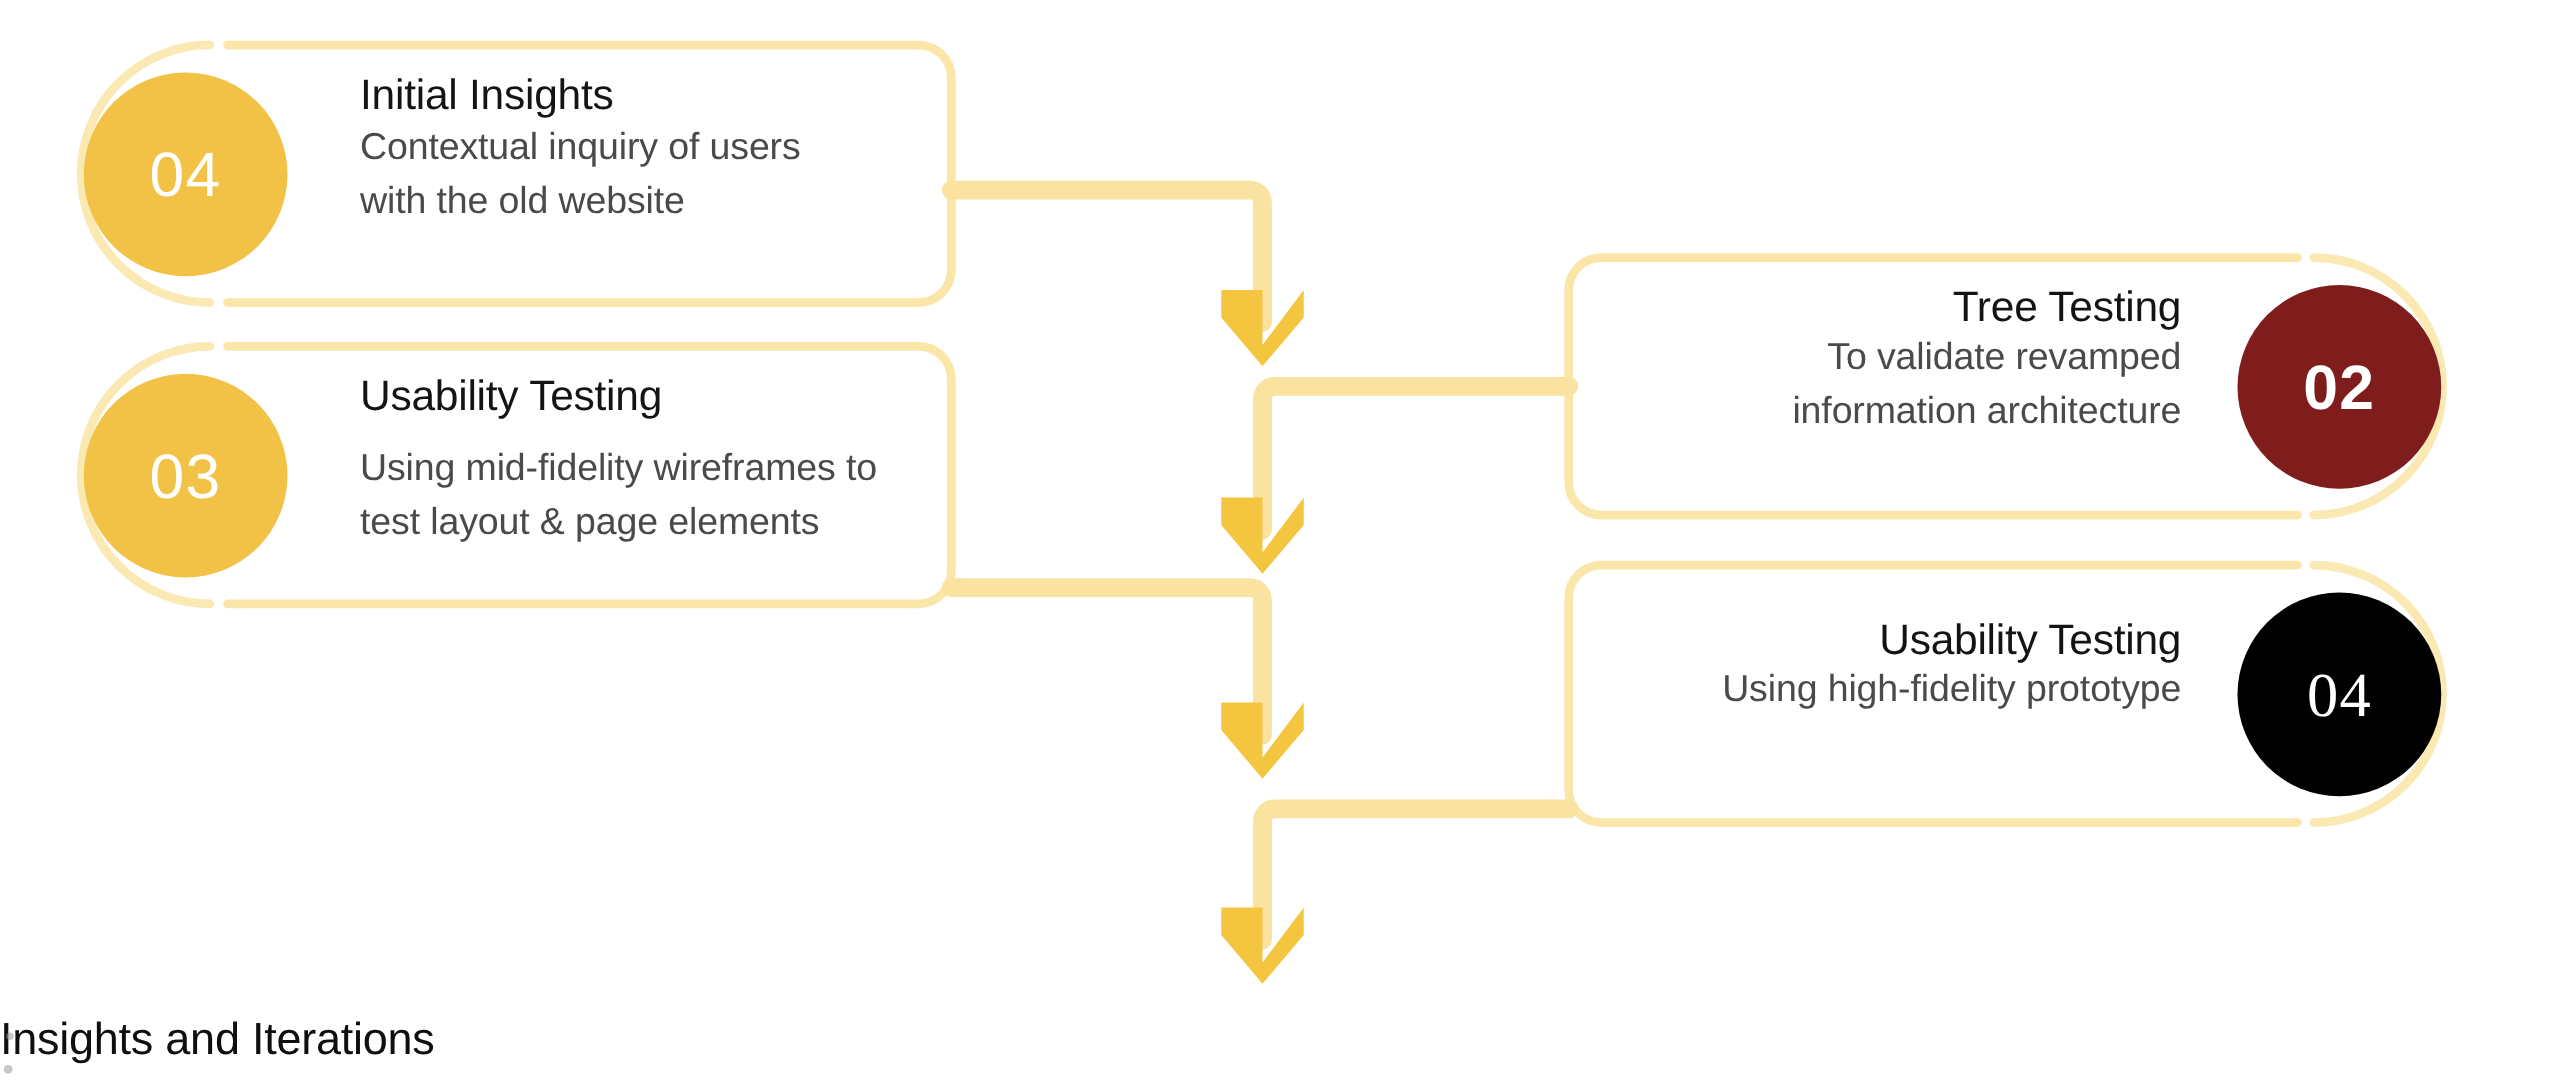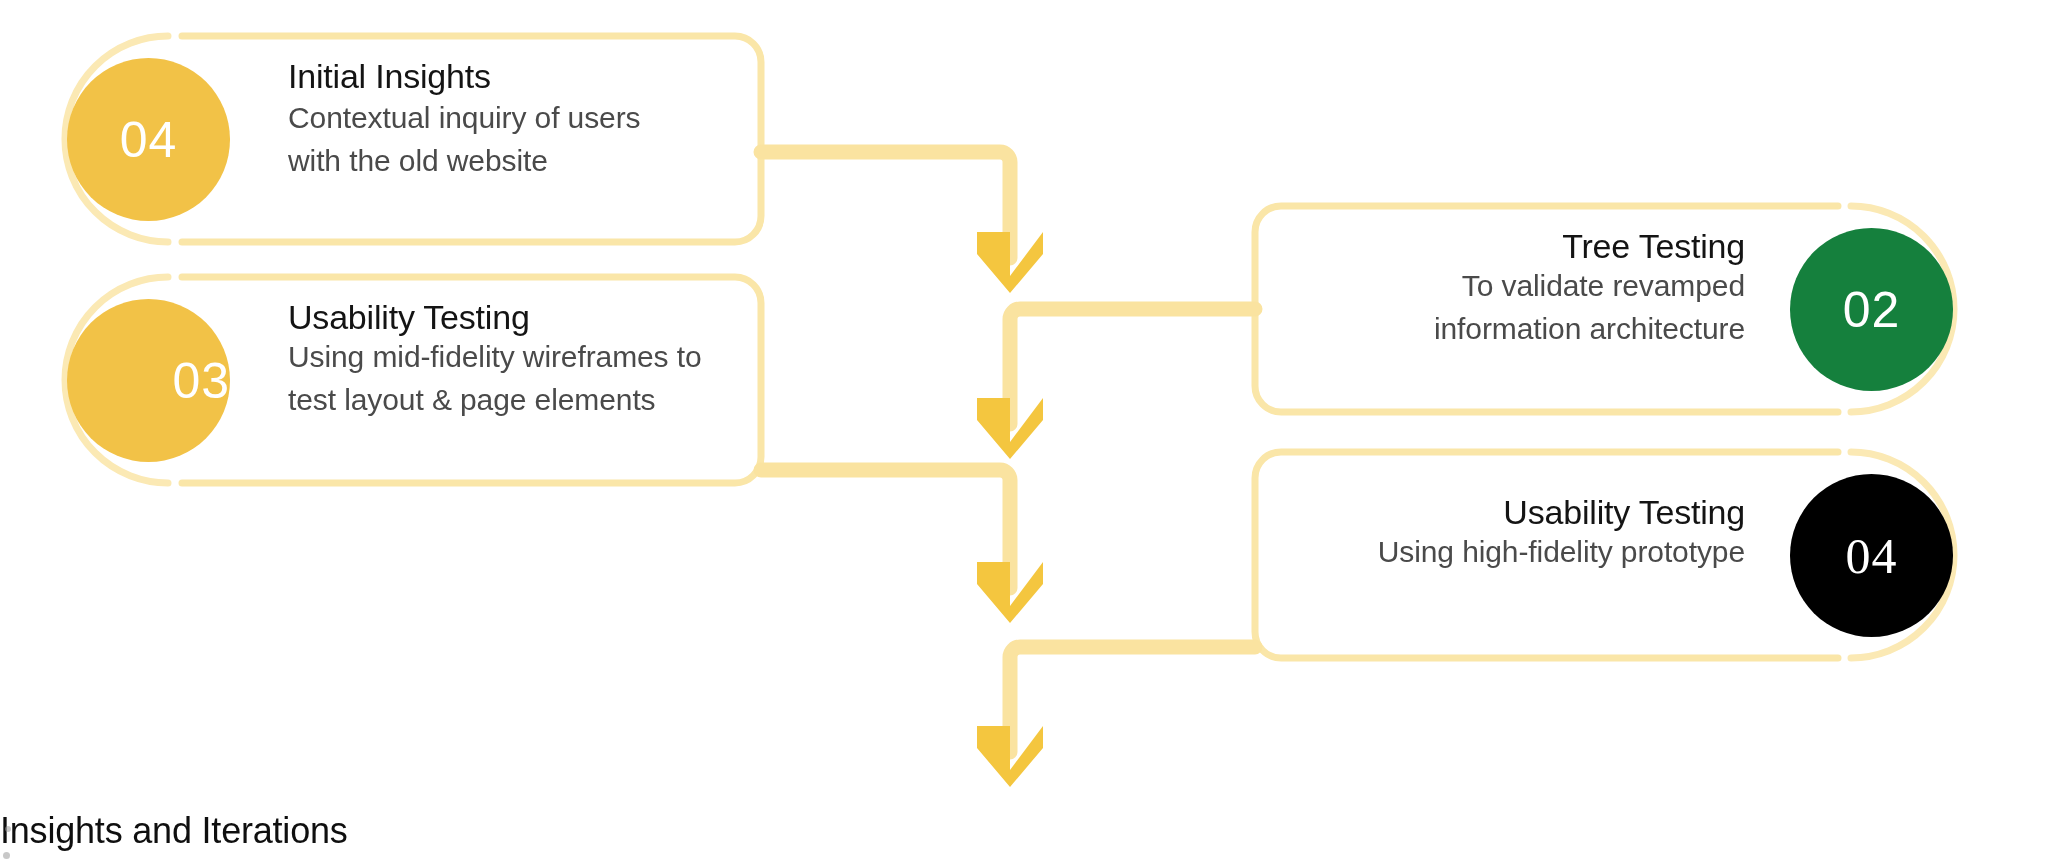--- a/index.html
+++ b/index.html
@@ -113,32 +113,32 @@
       <span>04</span>
     </div>
     <div class="card-text" style="left:228px;top:22px;width:420px;">
       <div class="card-title">Initial Insights</div>
       <div class="card-desc" style="margin-top:2px;">Contextual inquiry of users
 with the old website</div>
     </div>
   </div>
 
   <div class="card left" style="left:60px;top:277px;width:705px;height:206px;">
-    <div class="num-circle" style="left:7px;top:22px;width:163px;height:163px;background:#F2C247;justify-content:flex-end;">
+    <div class="num-circle" style="left:7px;top:22px;width:163px;height:163px;background:#F2C247;">
       <span>03</span>
     </div>
     <div class="card-text" style="left:228px;top:22px;width:500px;">
       <div class="card-title">Usability Testing</div>
-      <div class="card-desc" style="">Using mid-fidelity wireframes to
+      <div class="card-desc" style="margin-top:18px;">Using mid-fidelity wireframes to
 test layout &amp; page elements</div>
     </div>
   </div>
 
   <div class="card right" style="left:1255px;top:206px;width:705px;height:206px;">
-    <div class="num-circle" style="right:7px;top:22px;width:163px;height:163px;background:#15803d;">
+    <div class="num-circle" style="right:7px;top:22px;width:163px;height:163px;background:#7f1d1d;font-weight:bold;">
       <span>02</span>
     </div>
     <div class="card-text" style="right:215px;top:22px;width:480px;">
       <div class="card-title">Tree Testing</div>
       <div class="card-desc" style="">To validate revamped
 information architecture</div>
     </div>
   </div>
 
   <div class="card right" style="left:1255px;top:452px;width:705px;height:206px;">

